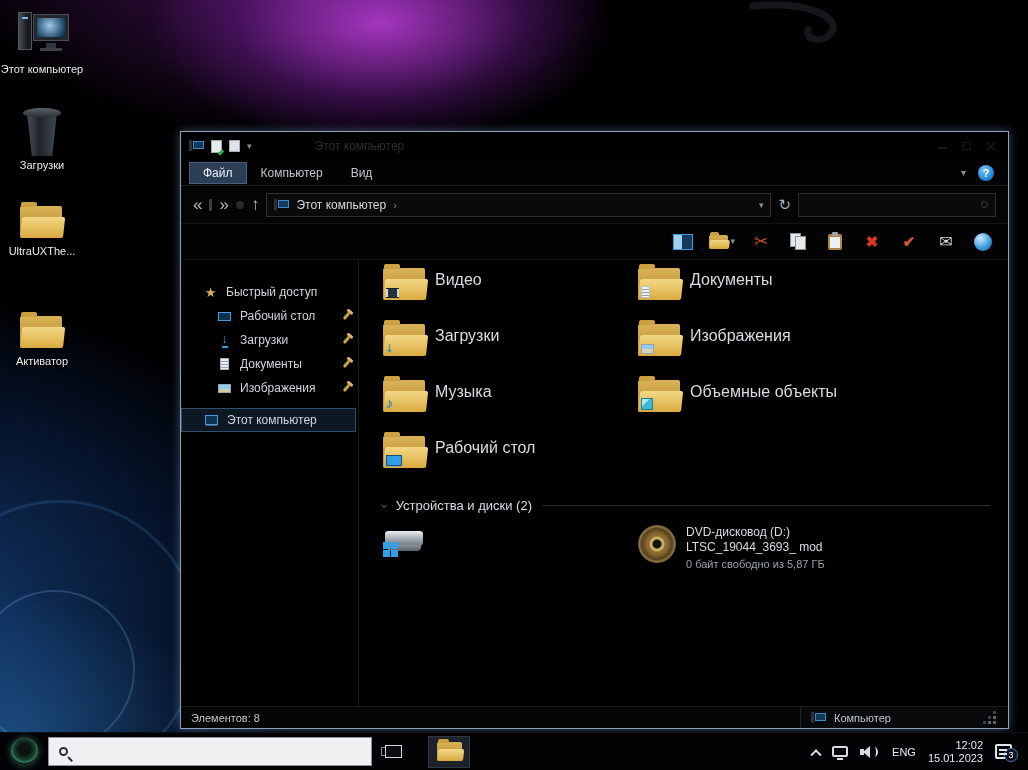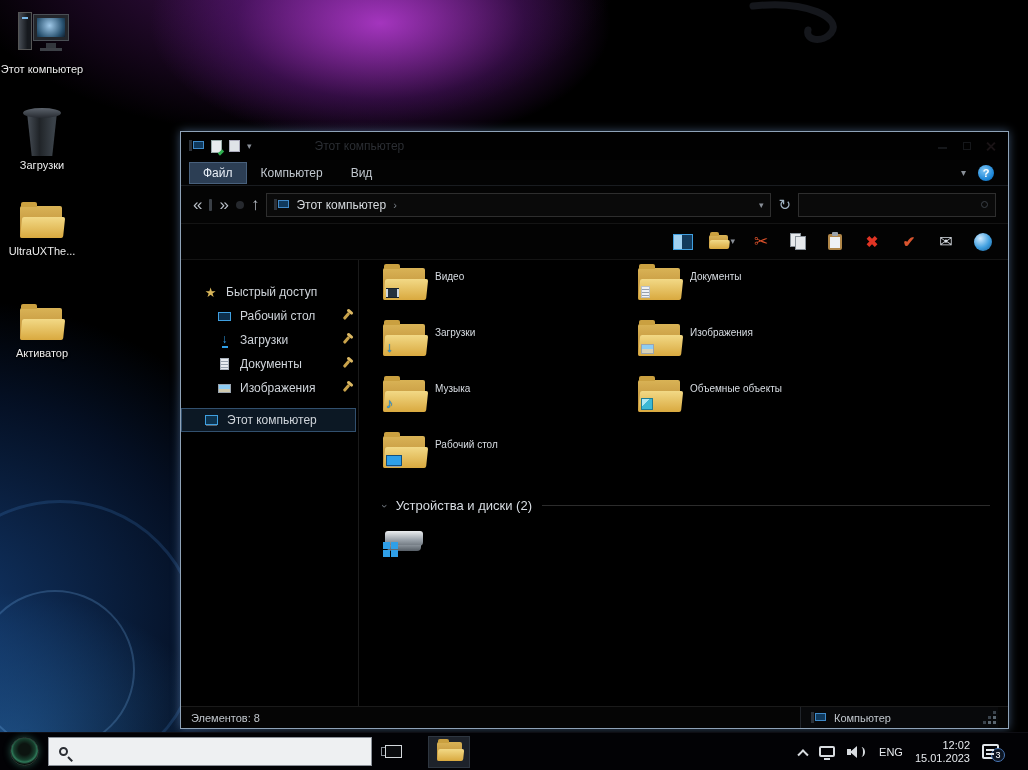--- a/index.html
+++ b/index.html
@@ -123,21 +123,21 @@
   .pin-icon::after { content:""; position:absolute; top:-3px; left:-2px; width:7px; height:3px; background:#dcb863; border-radius:2px; }
 
   .content { flex:1; padding:8px 18px 0 24px; overflow:hidden; }
   .section-header { display:flex; align-items:center; color:#d8dde3; font-size:13px; margin:6px 0 12px; }
   .sec-chev { color:#6a7078; font-size:11px; display:inline-block; transform:rotate(90deg); margin-right:9px; }
   .sec-line { flex:1; height:1px; background:#2c2c2c; margin-left:10px; }
   .folders-grid { display:flex; }
   .fcol { width:255px; flex:none; }
   .fcol2 { flex:1; }
   .tile { display:flex; align-items:flex-start; gap:10px; height:44px; margin-bottom:12px; }
-  .tile-label { font-size:10px; color:#d8dde3; margin-top:3px; }
+  .tile-label { font-size:16px; color:#d8dde3; margin-top:3px; }
   .drives-row { display:flex; }
   .drive-tile { display:flex; gap:10px; }
   .drive-tile.first { width:255px; flex:none; }
   .drive-info { font-size:12px; color:#d8dde3; line-height:15px; }
   .drive-free { font-size:11px; color:#9aa2aa; margin-top:2px; }
   .bar { width:190px; height:10px; border:1px solid #5a6068; background:#101317; margin-top:3px; }
   .bar-fill { height:100%; background:linear-gradient(180deg,#59dcea,#1f9ab8); }
   .hdd-icon { width:42px; height:34px; position:relative; flex:none; }
   .hdd-slab { position:absolute; left:2px; top:6px; width:38px; height:15px; background:linear-gradient(180deg,#eceef0,#9aa2aa 60%,#6e767e); border-radius:3px 3px 4px 4px; }
   .hdd-base { position:absolute; left:4px; top:20px; width:34px; height:6px; background:linear-gradient(180deg,#8a929a,#565e66); border-radius:0 0 4px 4px; }
@@ -161,21 +161,21 @@
   .mag-icon::after { content:""; position:absolute; left:7px; top:7px; width:6px; height:2px; background:#2a2d33; transform:rotate(45deg); transform-origin:left center; }
   .task-search input { flex:1; border:none; outline:none; background:transparent; font-size:12px; color:#222; font-family:inherit; }
   .task-search input::placeholder { color:#222; opacity:1; }
   .taskview-btn { width:42px; height:100%; display:flex; align-items:center; justify-content:center; }
   .tv-icon { position:relative; width:17px; height:13px; }
   .tv-main { position:absolute; inset:0; border:1.5px solid #d4d8dc; background:#0a0b0e; }
   .tv-back { position:absolute; left:-4px; top:2px; width:4px; height:9px; border:1.5px solid #8a9098; border-right:none; }
   .tb-app { width:42px; height:32px; margin-left:14px; background:#1d222a; border:1px solid #2e3640; display:flex; align-items:center; justify-content:center; }
   .tb-folder { width:25px; height:19px; position:relative; }
   .tb-folder .fback::before { width:11px; height:4px; top:-3px; }
-  .tray { margin-left:auto; display:flex; align-items:center; gap:12px; padding-right:21px; color:#e6e9ed; font-size:11px; height:100%; }
+  .tray { margin-left:auto; display:flex; align-items:center; gap:12px; padding-right:8px; color:#e6e9ed; font-size:11px; height:100%; }
   .caret-up { width:8px; height:8px; border-left:2px solid #d8dce0; border-top:2px solid #d8dce0; transform:rotate(45deg) translate(2px,2px); }
   .tray-display { width:16px; height:11px; border:2px solid #d8dce0; border-radius:2px; position:relative; }
   .tray-display::after { content:""; position:absolute; left:3px; bottom:-5px; width:6px; height:2px; background:#d8dce0; }
   .spk { position:relative; width:20px; height:14px; }
   .spk-box { position:absolute; left:0; top:4px; width:4px; height:6px; background:#d8dce0; }
   .spk-cone { position:absolute; left:3px; top:1px; width:0; height:0; border-top:6px solid transparent; border-bottom:6px solid transparent; border-right:7px solid #d8dce0; }
   .spk-wave { position:absolute; left:12px; top:2px; width:6px; height:10px; border-right:2px solid #d8dce0; border-radius:0 7px 7px 0 / 0 9px 9px 0; }
   .clock { text-align:right; line-height:13px; }
   .notif { position:relative; width:17px; height:15px; border:2px solid #e2e6ea; border-radius:2px; margin-right:8px; }
   .notif::after { content:""; position:absolute; left:2px; top:3px; width:8px; height:1.5px; background:#e2e6ea; box-shadow:0 4px #e2e6ea; }
@@ -209,21 +209,21 @@
 </div>
 <div class="desk-icon" style="top:206px">
   <div class="dfolder-wrap">
     <div class="bfolder">
         <div class="fback"></div>
         <div class="ffront"></div>
       </div>
   </div>
   <div class="desk-label">UltraUXThe...</div>
 </div>
-<div class="desk-icon" style="top:308px">
+<div class="desk-icon" style="top:316px">
   <div class="dfolder-wrap">
     <div class="bfolder">
         <div class="fback"></div>
         <div class="ffront"></div>
       </div>
   </div>
   <div class="desk-label">Активатор</div>
 </div>
 
 <div class="window">
@@ -440,20 +440,28 @@
             <div class="hdd-slab"></div>
               <div class="hdd-base"></div>
             <div class="win-flag">
                 <i></i>
                 <i></i>
                 <i></i>
                 <i></i>
               </div>
           </div>
         </div>
+        <div class="drive-tile">
+          <div class="dvd-icon"></div>
+          <div class="drive-info">
+            <div>DVD-дисковод (D:)</div>
+            <div>LTSC_19044_3693_ mod</div>
+            <div class="drive-free">0 байт свободно из 5,87 ГБ</div>
+          </div>
+        </div>
       </div>
     </div>
   </div>
 
   <div class="status-bar">
     <span>Элементов: 8</span>
     <div class="status-right">
       <span class="mini-pc">
           <span class="twr"></span>
           <span class="scr"></span>

